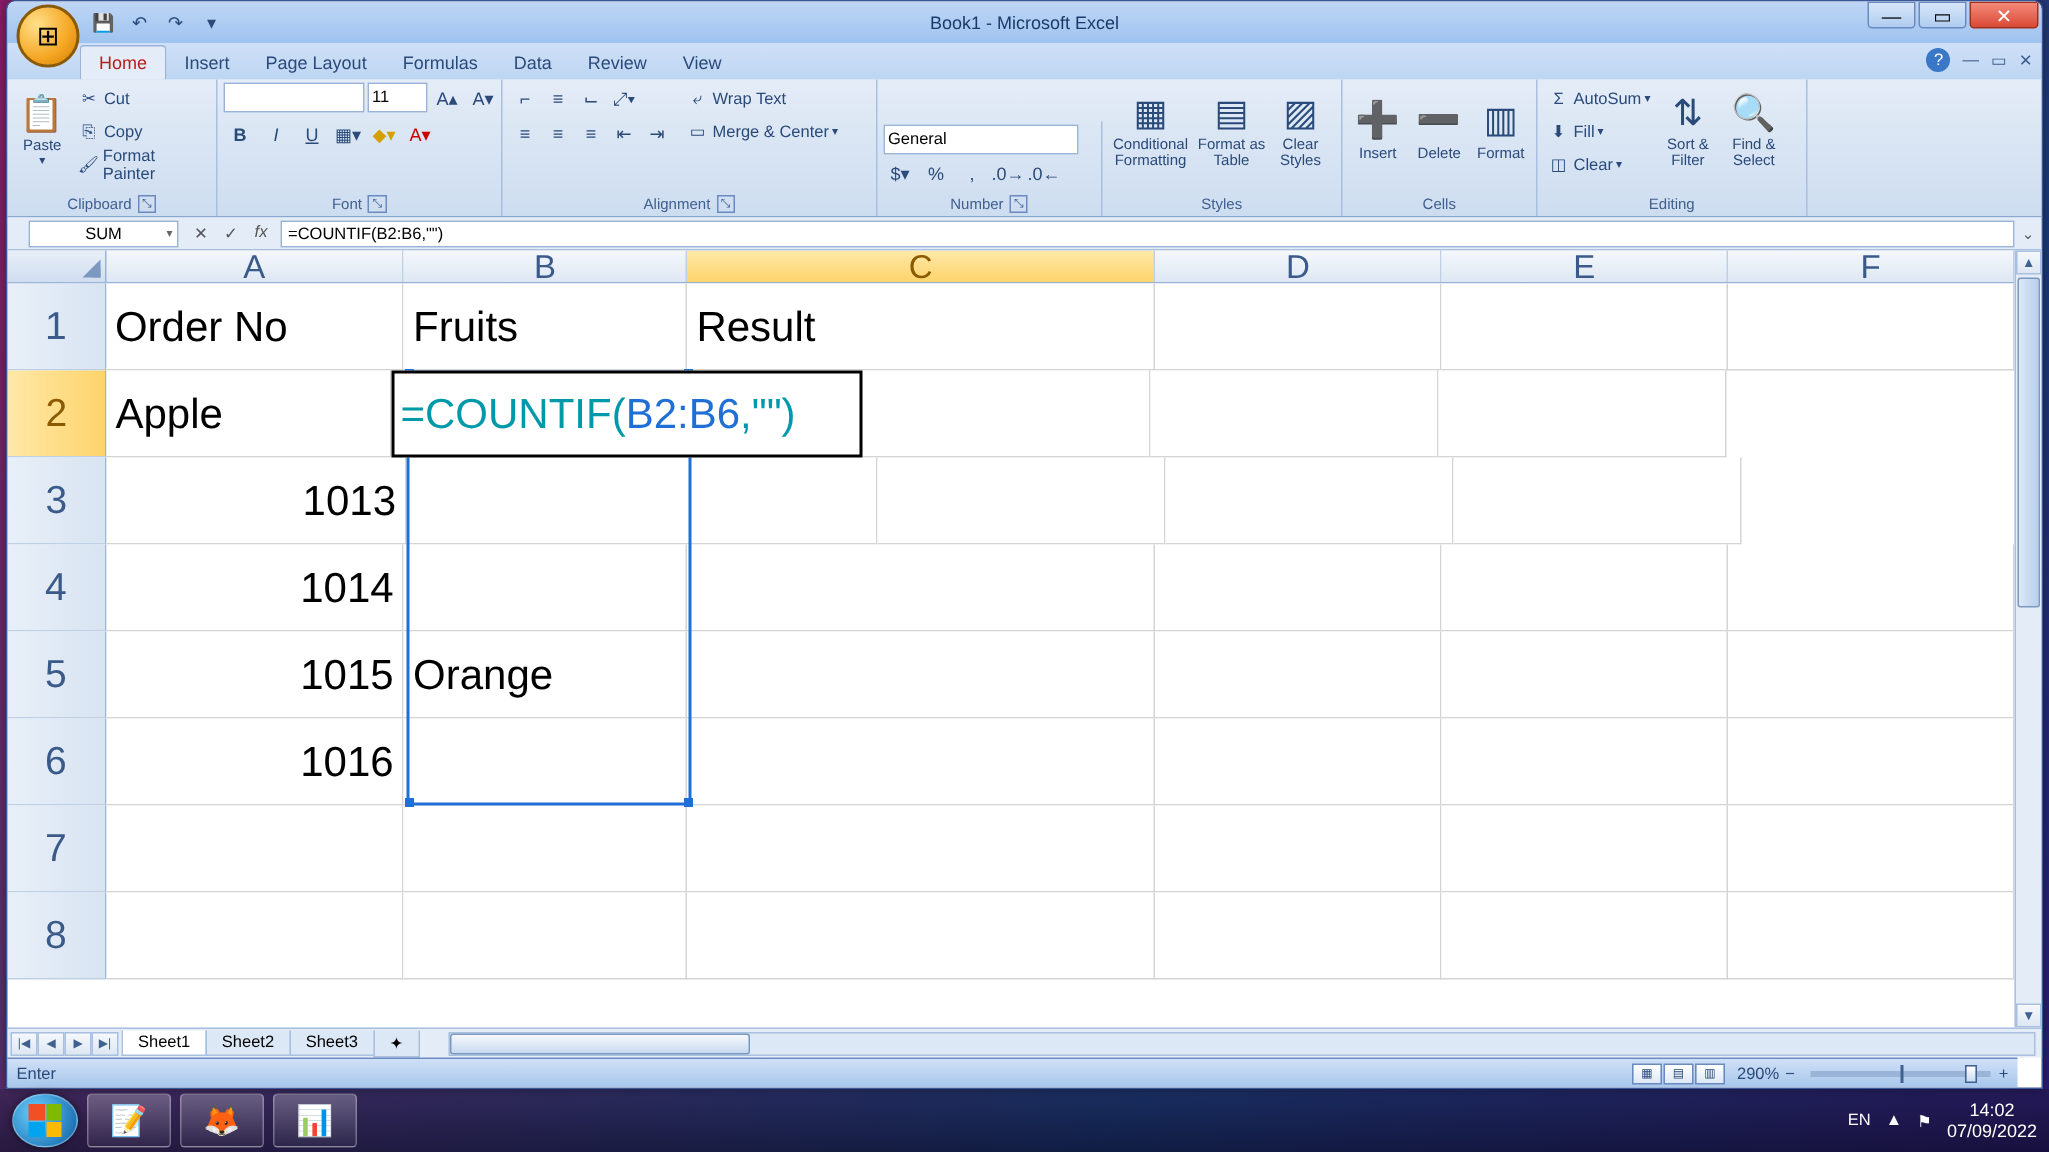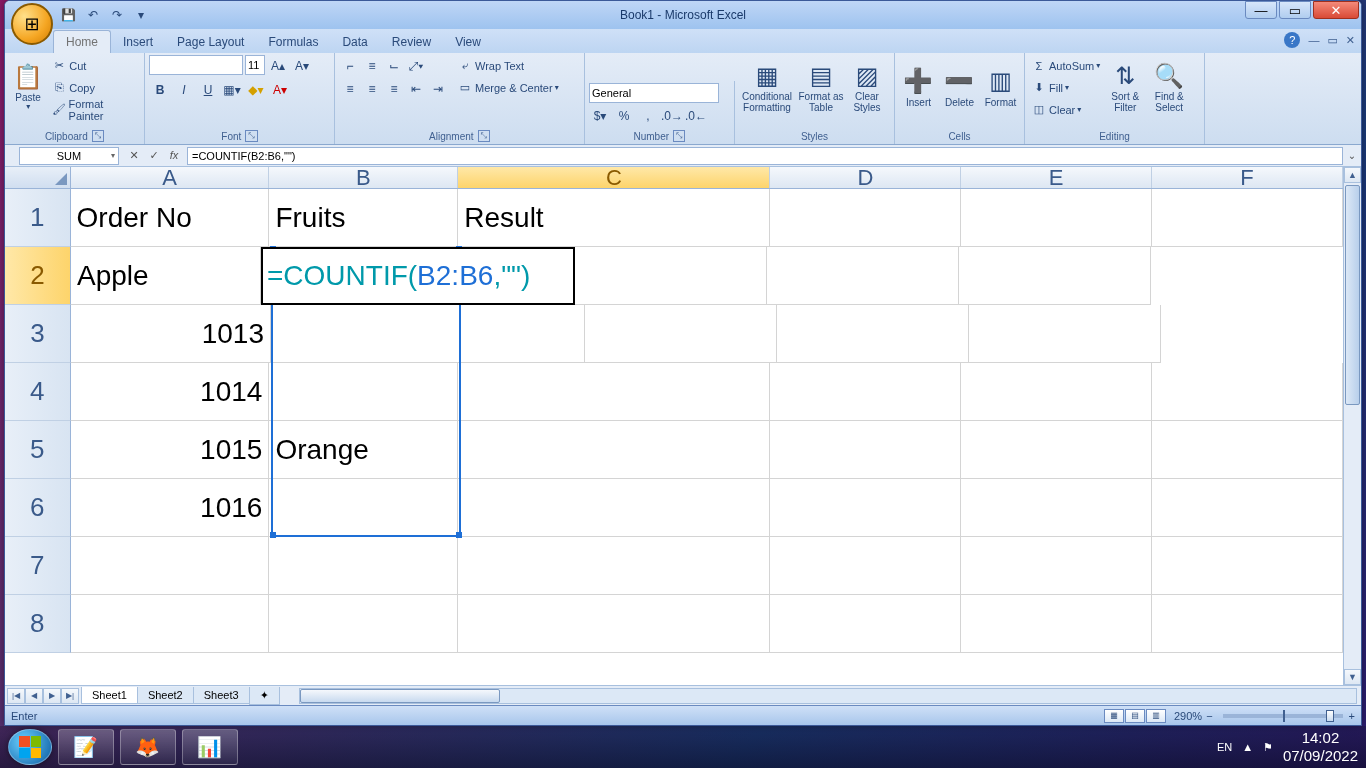--- a/index.html
+++ b/index.html
@@ -12,21 +12,21 @@
 .qat { margin-left: 54px; display: flex; gap: 4px; align-items: center; }
 .qat-btn { width: 20px; height: 20px; display: flex; align-items: center; justify-content: center; font-size: 12px; color: #2a4a7a; }
 .title-text { position: absolute; left: 50%; transform: translateX(-50%); font-size: 12px; color: #1a3a6a; }
 .win-controls { position: absolute; right: 2px; top: 0; display: flex; }
 .win-btn { width: 32px; height: 18px; display: flex; align-items: center; justify-content: center; font-size: 13px; background: linear-gradient(#d7e6fa,#b0cdef); border: 1px solid #6a8ac0; border-radius: 0 0 3px 3px; margin-left: 2px; }
 .win-close { background: linear-gradient(#f48a7a,#d94a36); color: #fff; border-color:#a0301f; width:46px; }
 
 
 .ribbon-tabs { height: 24px; background: linear-gradient(#cfe0f7, #bdd5f2); display: flex; align-items: flex-end; padding-left: 48px; position: relative; }
 .rtab { padding: 4px 12px; font-size: 12px; color: #2a4a7a; cursor: pointer; }
-.rtab.active { background: #e4ecf7; border: 1px solid #9ab4d8; border-bottom: none; border-radius: 3px 3px 0 0; color: #737373; }
+.rtab.active { background: #e4ecf7; border: 1px solid #9ab4d8; border-bottom: none; border-radius: 3px 3px 0 0; color: #b91c1c; }
 .ribbon-right { position: absolute; right: 6px; top: 3px; display:flex; gap:8px; align-items:center; }
 .help-icon { width:16px; height:16px; border-radius:50%; background:#3a77c7; color:#fff; font-size:11px; display:flex; align-items:center; justify-content:center; }
 
 
 .ribbon { height: 92px; background: linear-gradient(#e4ecf7, #cdddf0); display: flex; border-bottom: 1px solid #8aa8cf; }
 .group { border-right: 1px solid #a8c0de; display: flex; flex-direction: column; padding: 2px 4px 0 4px; }
 .group-body { flex: 1; display: flex; align-items: flex-start; gap: 2px; }
 .group-label { height: 16px; text-align: center; font-size: 10px; color: #406090; display:flex; align-items:center; justify-content:center; gap:4px; }
 .group-label .dlg { font-size:8px; border:1px solid #6a8ac0; padding:0 2px; }
 .rbtn-big { display: flex; flex-direction: column; align-items: center; justify-content: center; width: 40px; height: 66px; font-size: 10px; color: #2a4a7a; text-align: center; line-height: 1.1; }
@@ -71,37 +71,37 @@
 
 .sheetbar { position:absolute; left:0; right:0; bottom:20px; height:20px; background:#e4ecf7; border-top:1px solid #a8c0de; display:flex; align-items:center; }
 .navbtns { display:flex; margin:0 2px; }
 .navbtns span { width:18px; height:16px; border:1px solid #a8c0de; background:linear-gradient(#f5f8fc,#dde7f3); font-size:8px; display:flex; align-items:center; justify-content:center; color:#406090; }
 .stab { padding: 2px 10px; font-size:11px; background:#fff; border:1px solid #a8c0de; border-top:none; margin-right:-1px; }
 .stab.inactive { background:#dce8f6; }
 .hscroll-track { flex:1; margin:0 4px 0 20px; height:16px; background:#dce8f6; border:1px solid #a8c0de; position:relative; }
 .hscroll-thumb { position:absolute; left:0; top:0; bottom:0; width:200px; background:linear-gradient(#f5f8fc,#c8daef); border:1px solid #7a98c0; border-radius:2px; }
 
 
-.statusbar { position:absolute; left:0; right:0; bottom:0; height:20px; background: linear-gradient(#cfe0f7,#a8c6eb); border-top:1px solid #6a8ac0; display:flex; align-items:center; font-size:11px; color:#2a4a7a; padding:0 6px; }
+.statusbar { position:absolute; left:0; right:16px; bottom:0; height:20px; background: linear-gradient(#cfe0f7,#a8c6eb); border-top:1px solid #6a8ac0; display:flex; align-items:center; font-size:11px; color:#2a4a7a; padding:0 6px; }
 .statusbar .spacer { flex:1; }
 .viewbtns { display:flex; gap:1px; margin-right:8px; }
 .viewbtns span { width:20px; height:14px; border:1px solid #6a8ac0; background:linear-gradient(#fff,#dce8f6); font-size:8px; display:flex; align-items:center; justify-content:center; }
 .zoom-slider { width:120px; height:4px; background:#9ab4d8; position:relative; margin:0 6px; }
 .zoom-slider::before { content:""; position:absolute; left:50%; top:-4px; width:2px; height:12px; background:#406090; }
 .zoom-thumb { position:absolute; left:86%; top:-4px; width:8px; height:12px; background:linear-gradient(#fff,#c8daef); border:1px solid #406090; }
 
 
 .taskbar { position:absolute; left:0; right:0; bottom:0; height:42px; background: linear-gradient(rgba(20,20,40,.3), rgba(10,10,30,.6)); display:flex; align-items:center; padding:0 8px; }
 .start { width:44px; height:36px; border-radius:50%; background: radial-gradient(circle at 35% 35%, #6ad0ff, #0a5aa0); display:flex; align-items:center; justify-content:center; border:1px solid rgba(255,255,255,.3); box-shadow:0 0 6px rgba(0,0,0,.5); }
 .start-flag { width:22px; height:22px; display:grid; grid-template-columns:1fr 1fr; grid-template-rows:1fr 1fr; gap:1px; }
 .start-flag span:nth-child(1){background:#f25022;} .start-flag span:nth-child(2){background:#7fba00;}
 .start-flag span:nth-child(3){background:#00a4ef;} .start-flag span:nth-child(4){background:#ffb900;}
 .task-item { width:56px; height:36px; border:1px solid rgba(255,255,255,.3); border-radius:3px; margin-left:6px; background: linear-gradient(rgba(255,255,255,.25), rgba(255,255,255,.05)); display:flex; align-items:center; justify-content:center; font-size:20px; }
 .tray { margin-left:auto; display:flex; align-items:center; gap:10px; color:#fff; font-size:11px; }
-.clock { text-align:center; line-height:1.2; font-size:15px; }
+.clock { text-align:center; line-height:1.2; font-size:12px; }
 
 
 .fn-teal { color:#0099aa; }
 .fn-blue { color:#1e6fd6; }
 
 
 .cA { width: 200px; } .cB { width: 190px; } .cC { width: 314px; }
 .cD { width: 192px; } .cE { width: 192px; } .cF { width: 192px; }
 </style>
 </head>
@@ -168,21 +168,21 @@
       <div class="group-label">
           <span>Clipboard</span>
           <span class="dlg">⤡</span>
         </div>
     </div>
 
     <div class="group" style="width:190px;">
       <div class="group-body" style="flex-direction:column; gap:2px;">
         <div style="display:flex; gap:2px;">
           <div class="combo" style="width:94px;"></div>
-          <div class="combo" style="width:20px;">11</div>
+          <div class="combo" style="width:40px;">11</div>
           <div class="btn-sq">A▴</div>
           <div class="btn-sq">A▾</div>
         </div>
         <div style="display:flex; gap:2px;">
           <div class="btn-sq">
               <b>B</b>
             </div>
           <div class="btn-sq">
               <i>I</i>
             </div>

